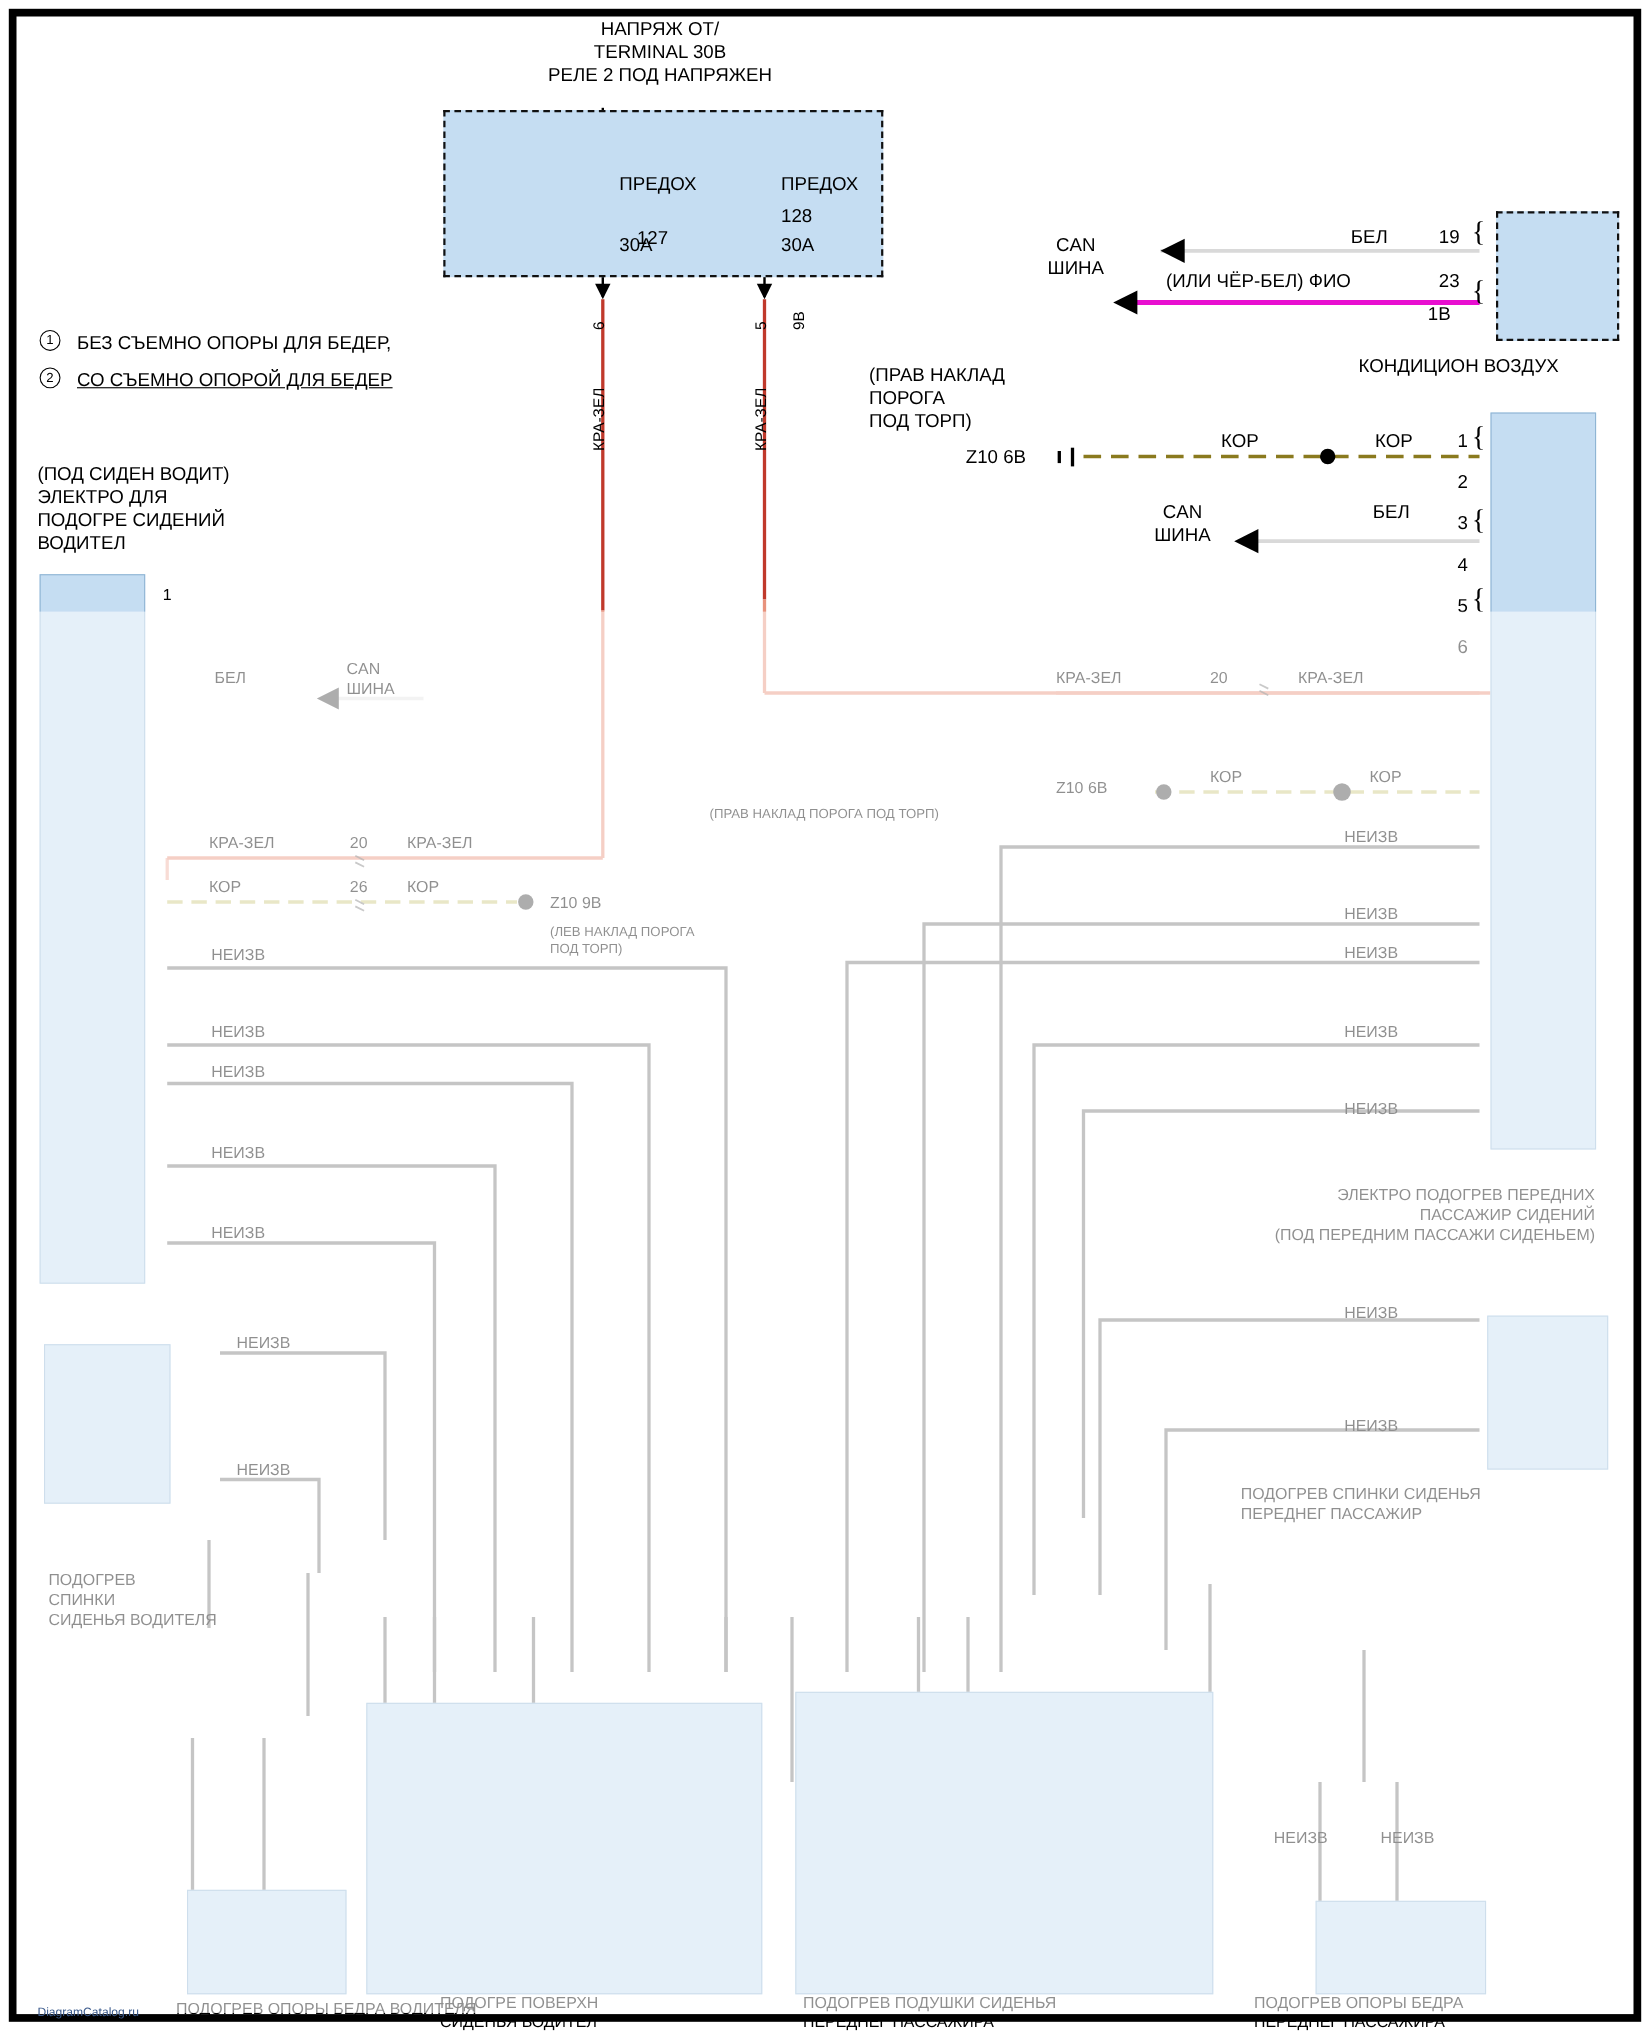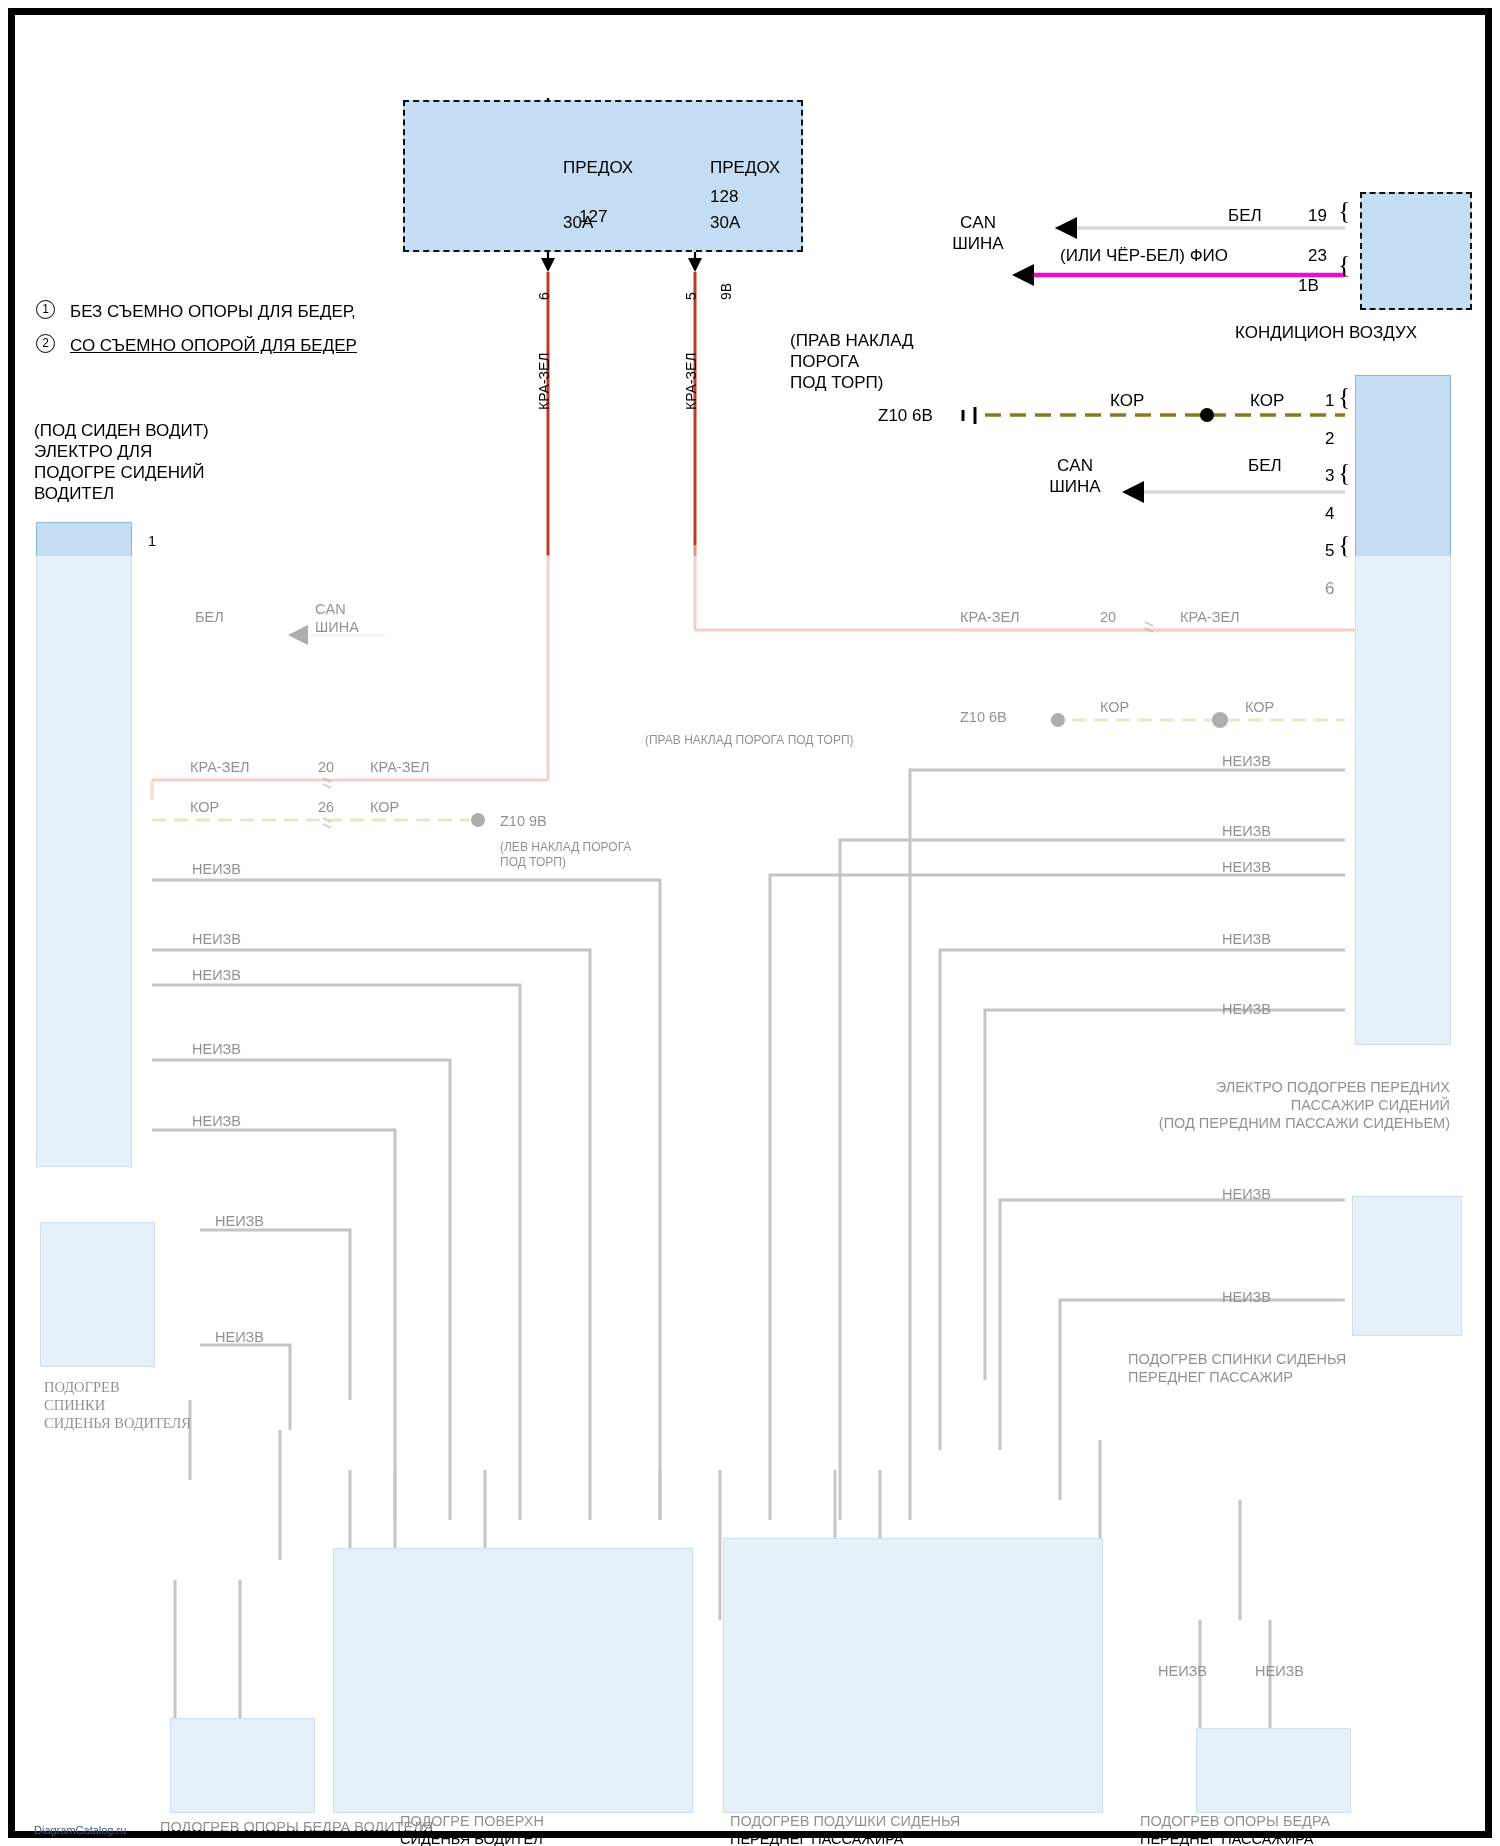--- a/index.html
+++ b/index.html
@@ -217,20 +217,23 @@
 
       <g stroke="#6f8fae" stroke-width="3" fill="none">
         <path d="M420,1600 q10,-18 20,0 q10,18 20,0"></path>
         <path d="M560,1660 q10,-18 20,0 q10,18 20,0"></path>
         <path d="M820,1600 q10,-18 20,0 q10,18 20,0"></path>
         <path d="M95,1290 q10,-18 20,0 q10,18 20,0"></path>
       </g>
     </g>
   </svg>
 
+  <div class="lbl" style="left:455px; top:16px; text-align:center; width:290px;">НАПРЯЖ ОТ/
+TERMINAL 30B
+РЕЛЕ 2 ПОД НАПРЯЖЕН</div>
 
   <div class="box-dashed" style="left:403px; top:100px; width:400px; height:152px;"></div>
 
 
   <div class="lbl" style="left:563px; top:157px;">ПРЕДОХ</div>
   <div class="lbl" style="left:579px; top:186px;margin-top:20px;">127</div>
   <div class="lbl" style="left:563px; top:212px;">30A</div>
 
   <div class="lbl" style="left:710px; top:157px;">ПРЕДОХ</div>
   <div class="lbl" style="left:710px; top:186px;">128</div>
@@ -336,21 +339,21 @@
 
     <div class="lbl sm" style="left:1100px; top:1078px; text-align:right; width:350px;">ЭЛЕКТРО ПОДОГРЕВ ПЕРЕДНИХ
 ПАССАЖИР СИДЕНИЙ
 (ПОД ПЕРЕДНИМ ПАССАЖИ СИДЕНЬЕМ)</div>
 
     <div class="box-blue" style="left:1352px; top:1196px; width:110px; height:140px;"></div>
     <div class="lbl sm" style="left:1128px; top:1350px;">ПОДОГРЕВ СПИНКИ СИДЕНЬЯ
 ПЕРЕДНЕГ ПАССАЖИР</div>
 
     <div class="box-blue" style="left:40px; top:1222px; width:115px; height:145px;"></div>
-    <div class="lbl sm" style="left:44px; top:1378px;font-family:Liberation Serif, serif;">ПОДОГРЕВ
+    <div class="lbl sm" style="left:44px; top:1428px;">ПОДОГРЕВ
 СПИНКИ
 СИДЕНЬЯ ВОДИТЕЛЯ</div>
 
     <div class="box-blue" style="left:170px; top:1718px; width:145px; height:95px;"></div>
     <div class="box-blue" style="left:333px; top:1548px; width:360px; height:265px;"></div>
     <div class="box-blue" style="left:723px; top:1538px; width:380px; height:275px;"></div>
     <div class="box-blue" style="left:1196px; top:1728px; width:155px; height:85px;"></div>
 
     <div class="lbl sm" style="left:140px; top:1818px;margin-left:20px;">ПОДОГРЕВ ОПОРЫ БЕДРА ВОДИТЕЛЯ</div>
     <div class="lbl sm" style="left:400px; top:1812px;">ПОДОГРЕ ПОВЕРХН

